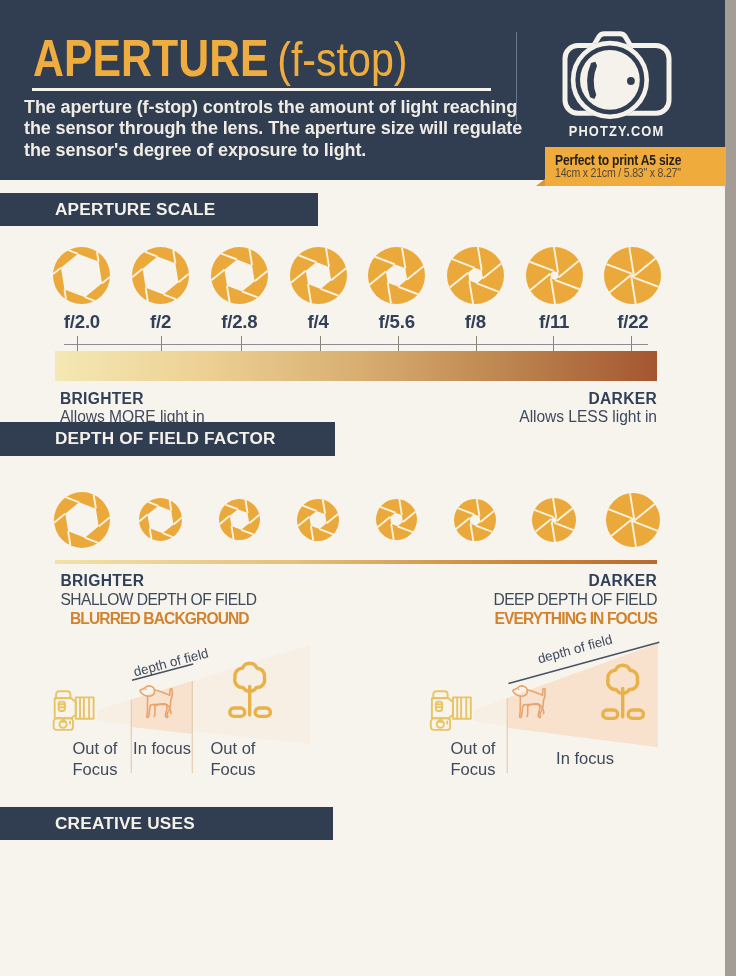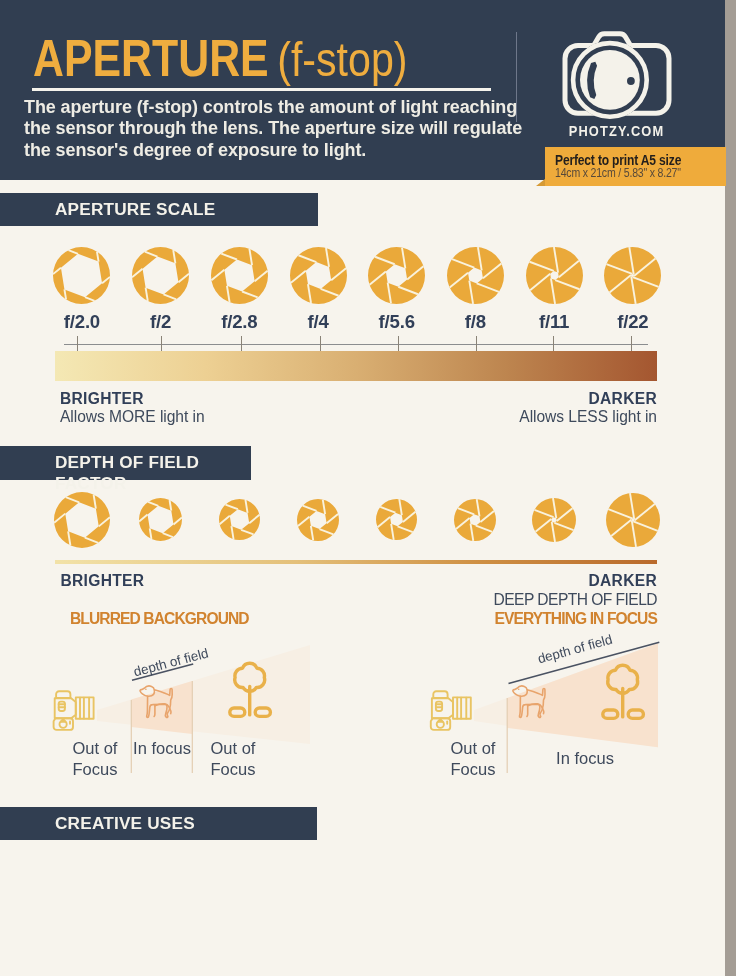--- a/index.html
+++ b/index.html
@@ -192,21 +192,21 @@
       <div class="tick" style="left: 553px; top: 336px; height: 20px;"></div>
       <div class="tick" style="left: 631px; top: 336px; height: 20px;"></div>
     </div>
   <div class="gradbar"></div>
 
   <div class="big" style="left:60px;top:389.5px;">BRIGHTER</div>
   <div class="sub" style="left:60px;top:408px;">Allows MORE light in</div>
   <div class="big" style="right:79px;top:389.5px;">DARKER</div>
   <div class="sub" style="right:79px;top:408px;">Allows LESS light in</div>
 
-  <div class="band" style="top:446px;width:251px;">
+  <div class="band" style="top:422px;width:335px;">
     <span>DEPTH OF FIELD FACTOR</span>
   </div>
 
   <div id="dof-irises">
       <svg width="60" height="60" viewBox="-30 -30 60 60" class="iris" style="left: 51.9px; top: 489.5px;">
         <path d="M-28 0A28 28 0 1 0 28 0A28 28 0 1 0 -28 0Z M-2.85 -17.67L13.88 -11.31L16.73 6.37L2.85 17.67L-13.88 11.31L-16.73 -6.37Z" fill="#eaa93a" fill-rule="evenodd"></path>
         <path d="M-2.85 -17.67L-16.28 -22.78" stroke="#f9f2dd" stroke-width="1.9" fill="none"></path>
         <path d="M13.88 -11.31L11.59 -25.49" stroke="#f9f2dd" stroke-width="1.9" fill="none"></path>
         <path d="M16.73 6.37L27.87 -2.71" stroke="#f9f2dd" stroke-width="1.9" fill="none"></path>
         <path d="M2.85 17.67L16.28 22.78" stroke="#f9f2dd" stroke-width="1.9" fill="none"></path>
@@ -273,20 +273,21 @@
         <path d="M1.16 -0.95L-3.01 -26.83" stroke="#f9f2dd" stroke-width="1.9" fill="none"></path>
         <path d="M1.40 0.53L21.73 -16.03" stroke="#f9f2dd" stroke-width="1.9" fill="none"></path>
         <path d="M0.24 1.48L24.74 10.81" stroke="#f9f2dd" stroke-width="1.9" fill="none"></path>
         <path d="M-1.16 0.95L3.01 26.83" stroke="#f9f2dd" stroke-width="1.9" fill="none"></path>
         <path d="M-1.40 -0.53L-21.73 16.03" stroke="#f9f2dd" stroke-width="1.9" fill="none"></path>
       </svg>
     </div>
   <div class="dofline"></div>
 
   <div class="big" style="left:60.5px;top:571.5px;">BRIGHTER</div>
+  <div class="sub caps" style="left:60.5px;top:590.5px;">SHALLOW DEPTH OF FIELD</div>
   <div class="sub caps orng" style="left:70px;top:609.5px;">BLURRED BACKGROUND</div>
   <div class="big" style="right:79px;top:571.5px;">DARKER</div>
   <div class="sub caps" style="right:79px;top:590.5px;">DEEP DEPTH OF FIELD</div>
   <div class="sub caps orng" style="right:79px;top:609.5px;">EVERYTHING IN FOCUS</div>
 
   <svg class="diagsvg" width="736" height="160" viewBox="0 0 736 160" style="top:640px" aria-hidden="true">
 
     <polygon points="97,70 310,5 310,104 97,81" fill="#f7efe4"></polygon>
     <polygon points="131.3,59.5 192.3,41 192.3,94 131.3,87" fill="#f8e2ce"></polygon>
     <line x1="131.3" y1="60" x2="131.3" y2="133" stroke="#e3cdb2" stroke-width="1.2"></line>
@@ -407,18 +408,18 @@
   <div class="diagtxt" style="left:196px;top:738px;width:74px;">
     <div>Out of</div>
     <div>Focus</div>
   </div>
   <div class="diagtxt" style="left:438px;top:738px;width:70px;">
     <div>Out of</div>
     <div>Focus</div>
   </div>
   <div class="diagtxt" style="left:510px;top:748px;width:150px;">In focus</div>
 
-  <div class="band" style="top:806.8px;width:317.2px;">
+  <div class="band" style="top:806.8px;width:317.2px;padding-left:16px;">
     <span>CREATIVE USES</span>
   </div>
 
   <div id="creative"></div>
 </div>
 
 </body></html>

